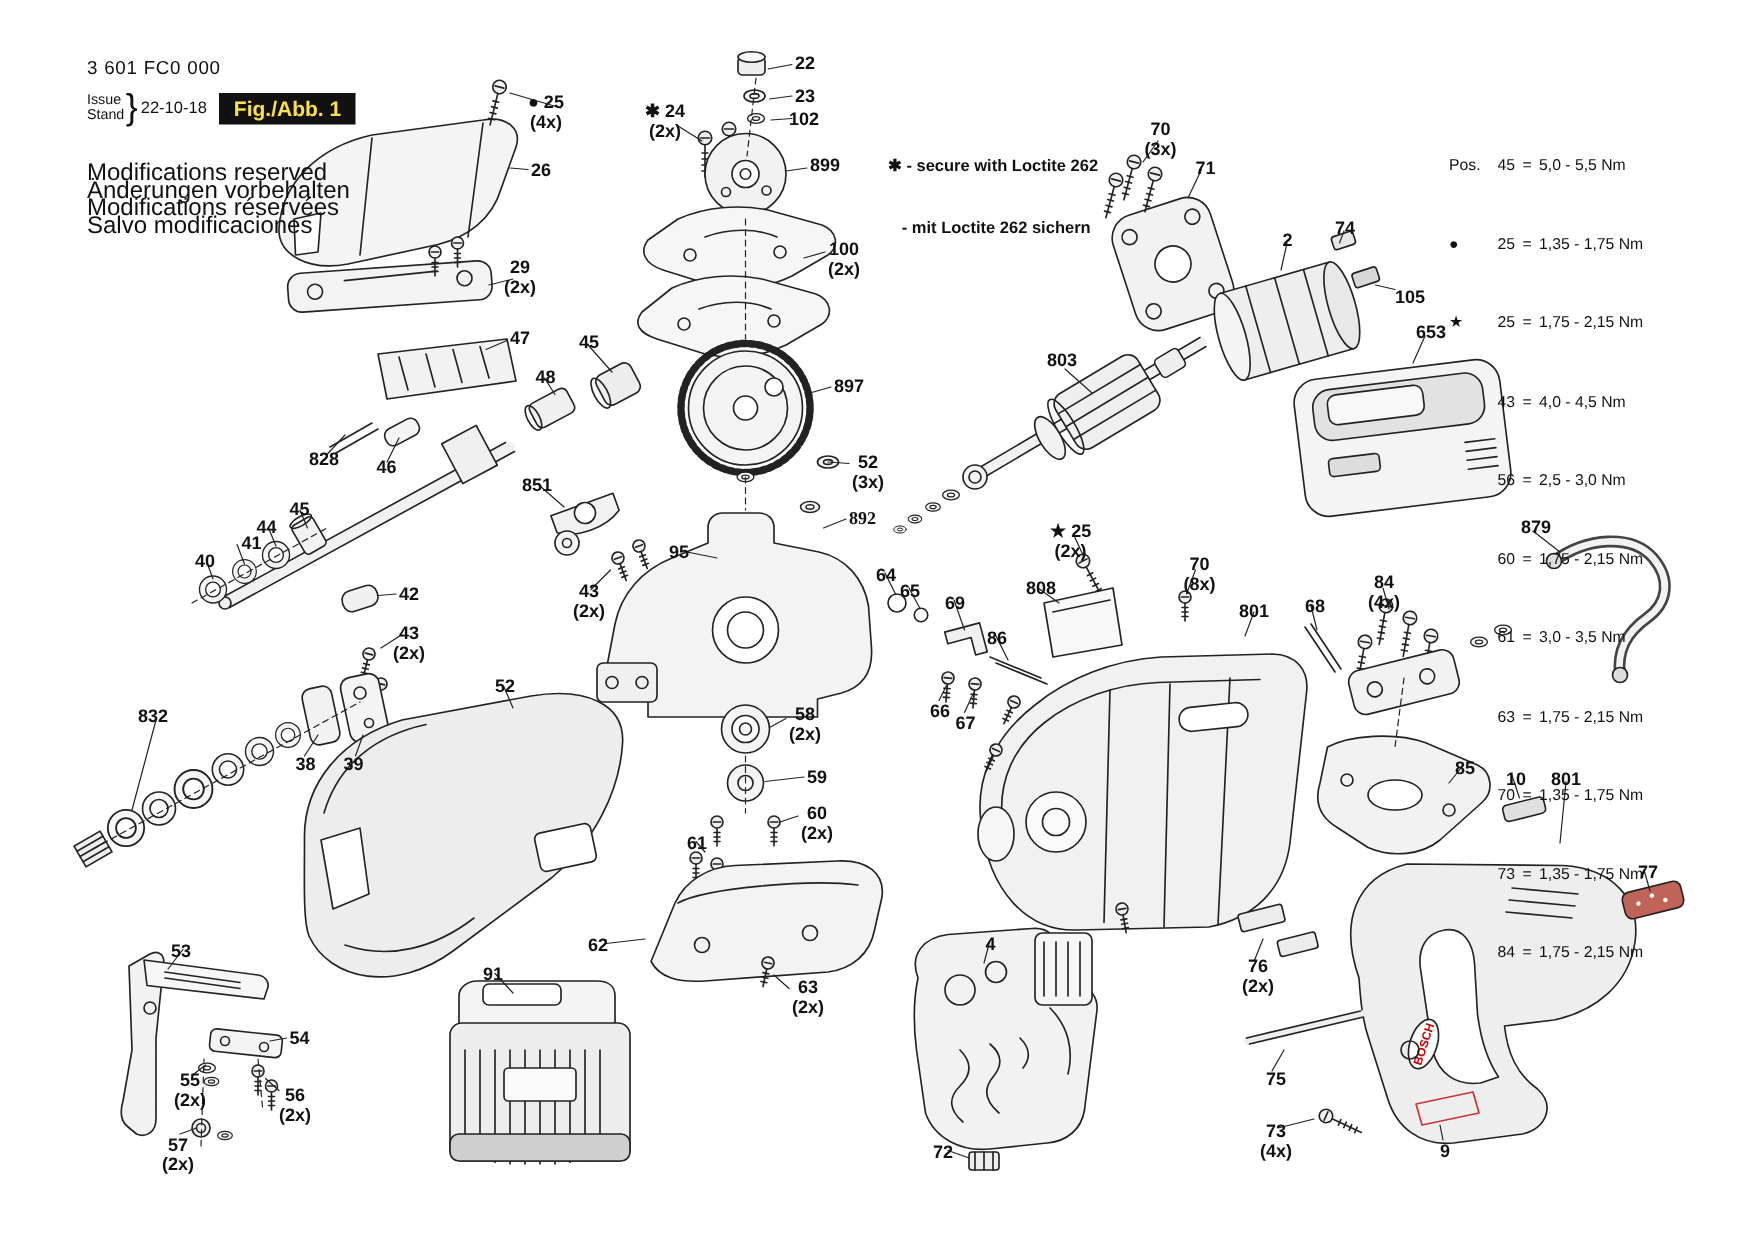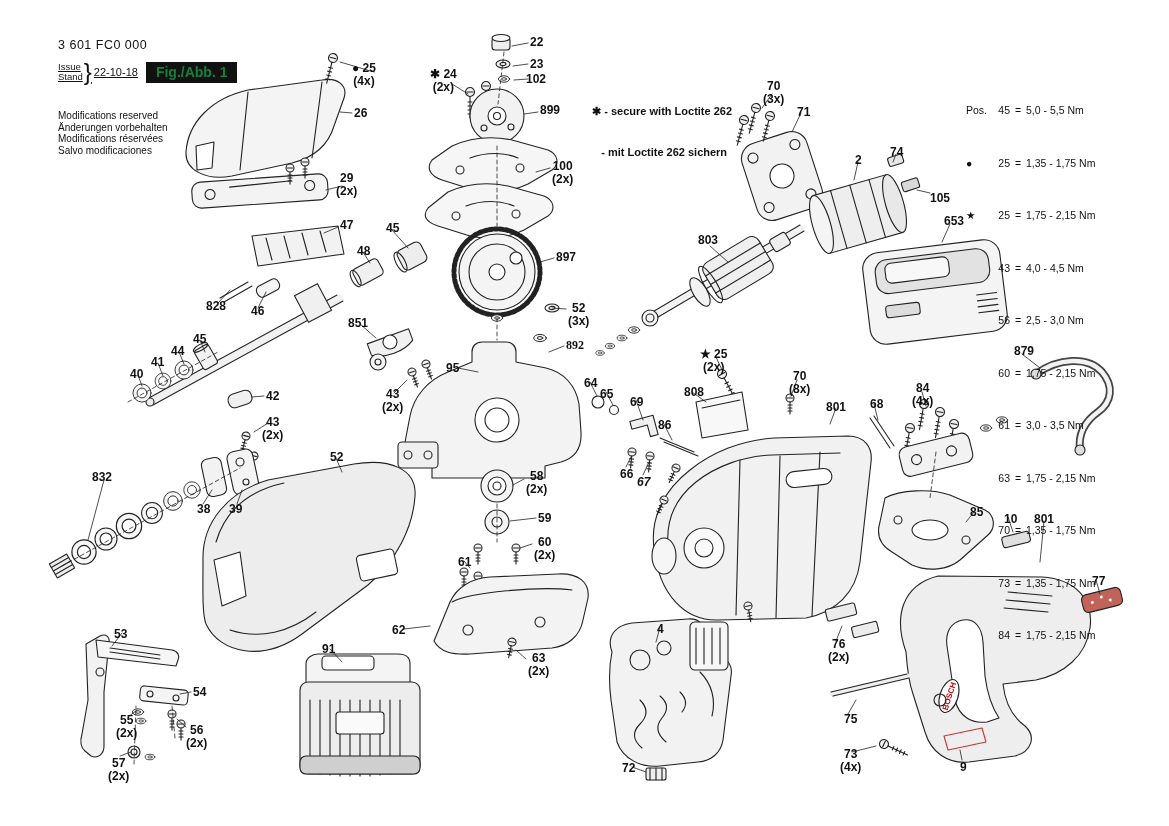--- a/index.html
+++ b/index.html
@@ -4,27 +4,27 @@
 <style>
   html,body{margin:0;padding:0;background:#fff;}
   body{width:1169px;height:826px;position:relative;overflow:hidden;
        font-family:"Liberation Sans",sans-serif;color:#111;}
   #art{position:absolute;left:0;top:0;}
   .layer{position:absolute;left:0;top:0;width:1169px;height:826px;pointer-events:none;}
   .part-label{position:absolute;font-size:12px;font-weight:bold;line-height:1.08;
               text-align:center;white-space:nowrap;}
   .hdr{position:absolute;left:58px;top:38px;}
   .pn{font-size:12.5px;letter-spacing:.5px;}
-  .issue-row{display:flex;align-items:center;margin-top:6px;text-decoration:underline;}
+  .issue-row{display:flex;align-items:center;margin-top:6px;}
   .issue-col{font-size:9.5px;line-height:10.5px;}
   .brace{font-size:24px;font-weight:normal;margin:0 2px 0 1px;}
   .idate{font-size:11px;margin-right:8px;}
-  .figbox{background:#111;color:#15803d;font-size:14px;font-weight:bold;
+  .figbox{background:#111;color:#fde047;font-size:14px;font-weight:bold;
           padding:2px 10px 3px;display:inline-block;}
-  .mods{position:absolute;left:58px;top:110px;font-size:10px;line-height:11.5px;}
+  .mods{position:absolute;left:58px;top:110px;font-size:16px;line-height:11.5px;}
   .loctite{position:absolute;left:592px;top:78px;font-size:11px;font-weight:bold;
            line-height:13.5px;white-space:pre;}
   .tq{position:absolute;left:966px;top:64px;font-size:10.5px;line-height:12.5px;}
   .tq-head div{white-space:nowrap;}
   .tq-rows{margin-top:2px;}
   .tq-row{display:flex;white-space:nowrap;margin-top:40px;}
   .tq-pre{width:27px;}
   .tq-pos{width:17px;text-align:right;}
   .tq-eq{width:16px;text-align:center;}
 </style>
@@ -576,21 +576,21 @@
     <div class="part-label" style="left: 446px; top: 362px;">
       <div>95</div>
     </div>
     <div class="part-label" style="left: 382px; top: 388px;">
       <div>43</div>
       <div>(2x)</div>
     </div>
     <div class="part-label" style="left: 130px; top: 368px;">
       <div>40</div>
     </div>
-    <div class="part-label" style="left: 151px; top: 356px;">
+    <div class="part-label" style="left: 161px; top: 356px;">
       <div>41</div>
     </div>
     <div class="part-label" style="left: 171px; top: 345px;">
       <div>44</div>
     </div>
     <div class="part-label" style="left: 193px; top: 333px;">
       <div>45</div>
     </div>
     <div class="part-label" style="left: 266px; top: 390px;">
       <div>42</div>
@@ -658,21 +658,21 @@
     </div>
     <div class="part-label" style="left: 600px; top: 388px;">
       <div>65</div>
     </div>
     <div class="part-label" style="left: 630px; top: 396px;">
       <div>69</div>
     </div>
     <div class="part-label" style="left: 620px; top: 468px;">
       <div>66</div>
     </div>
-    <div class="part-label" style="left: 637px; top: 476px; font-style: italic;">
+    <div class="part-label" style="left: 637px; top: 476px;">
       <div>67</div>
     </div>
     <div class="part-label" style="left: 658px; top: 419px;">
       <div>86</div>
     </div>
     <div class="part-label" style="left: 698px; top: 234px;">
       <div>803</div>
     </div>
     <div class="part-label" style="left: 684px; top: 386px;">
       <div>808</div>

